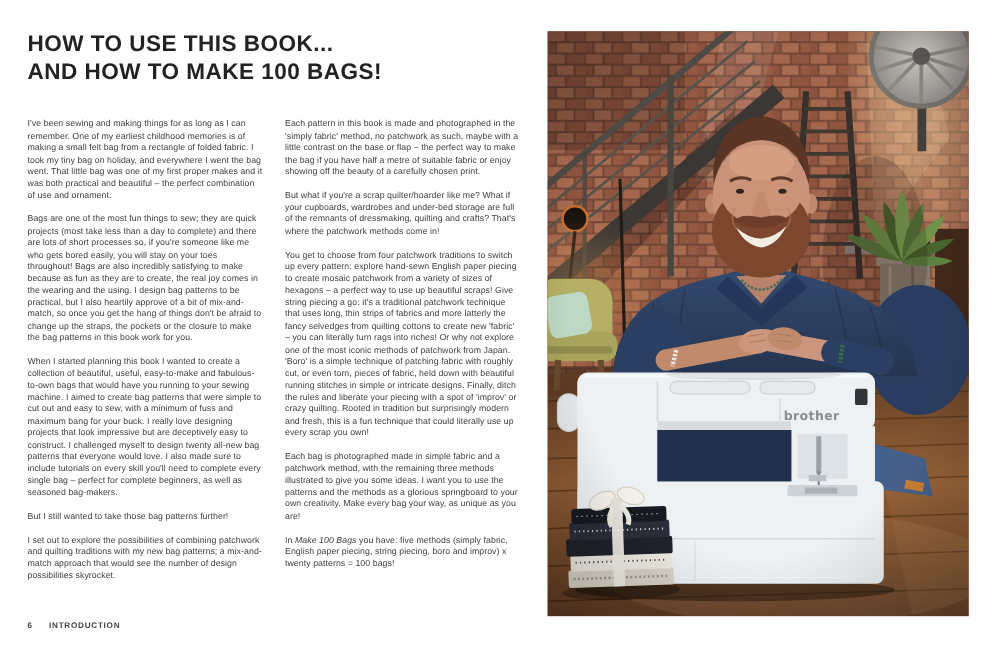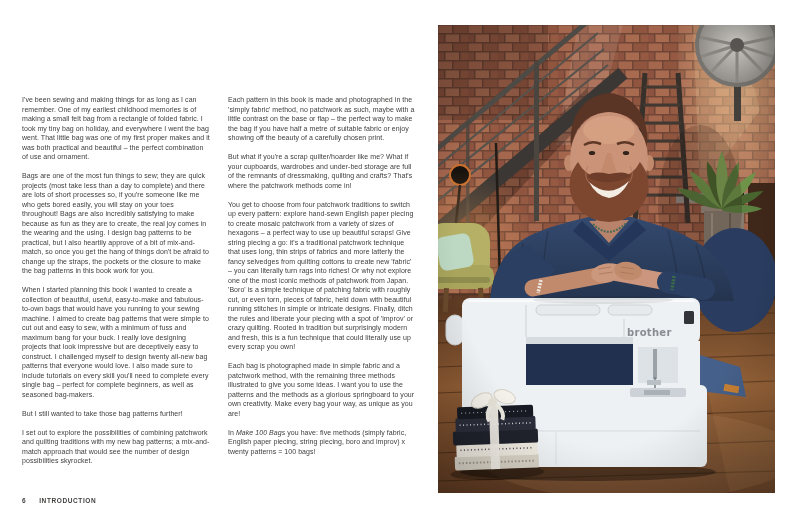--- a/index.html
+++ b/index.html
@@ -29,20 +29,22 @@
     position:absolute;left:438px;top:25px;width:337px;height:468px;
     background:#8a5742;overflow:hidden;
   }
   .photo svg{display:block;}
 </style>
 </head>
 <body>
 
 <div class="left-page">
   <div class="book-title">
+    <div>HOW TO USE THIS BOOK...</div>
+    <div>AND HOW TO MAKE 100 BAGS!</div>
   </div>
 
   <div class="col col1">
     <p>I've been sewing and making things for as long as I can remember. One of my earliest childhood memories is of making a small felt bag from a rectangle of folded fabric. I took my tiny bag on holiday, and everywhere I went the bag went. That little bag was one of my first proper makes and it was both practical and beautiful – the perfect combination of use and ornament.</p>
     <p>Bags are one of the most fun things to sew; they are quick projects (most take less than a day to complete) and there are lots of short processes so, if you're someone like me who gets bored easily, you will stay on your toes throughout! Bags are also incredibly satisfying to make because as fun as they are to create, the real joy comes in the wearing and the using. I design bag patterns to be practical, but I also heartily approve of a bit of mix-and-match, so once you get the hang of things don't be afraid to change up the straps, the pockets or the closure to make the bag patterns in this book work for you.</p>
     <p>When I started planning this book I wanted to create a collection of beautiful, useful, easy-to-make and fabulous-to-own bags that would have you running to your sewing machine. I aimed to create bag patterns that were simple to cut out and easy to sew, with a minimum of fuss and maximum bang for your buck. I really love designing projects that look impressive but are deceptively easy to construct. I challenged myself to design twenty all-new bag patterns that everyone would love. I also made sure to include tutorials on every skill you'll need to complete every single bag – perfect for complete beginners, as well as seasoned bag-makers.</p>
     <p>But I still wanted to take those bag patterns further!</p>
     <p>I set out to explore the possibilities of combining patchwork and quilting traditions with my new bag patterns; a mix-and-match approach that would see the number of design possibilities skyrocket.</p>
   </div>
 

